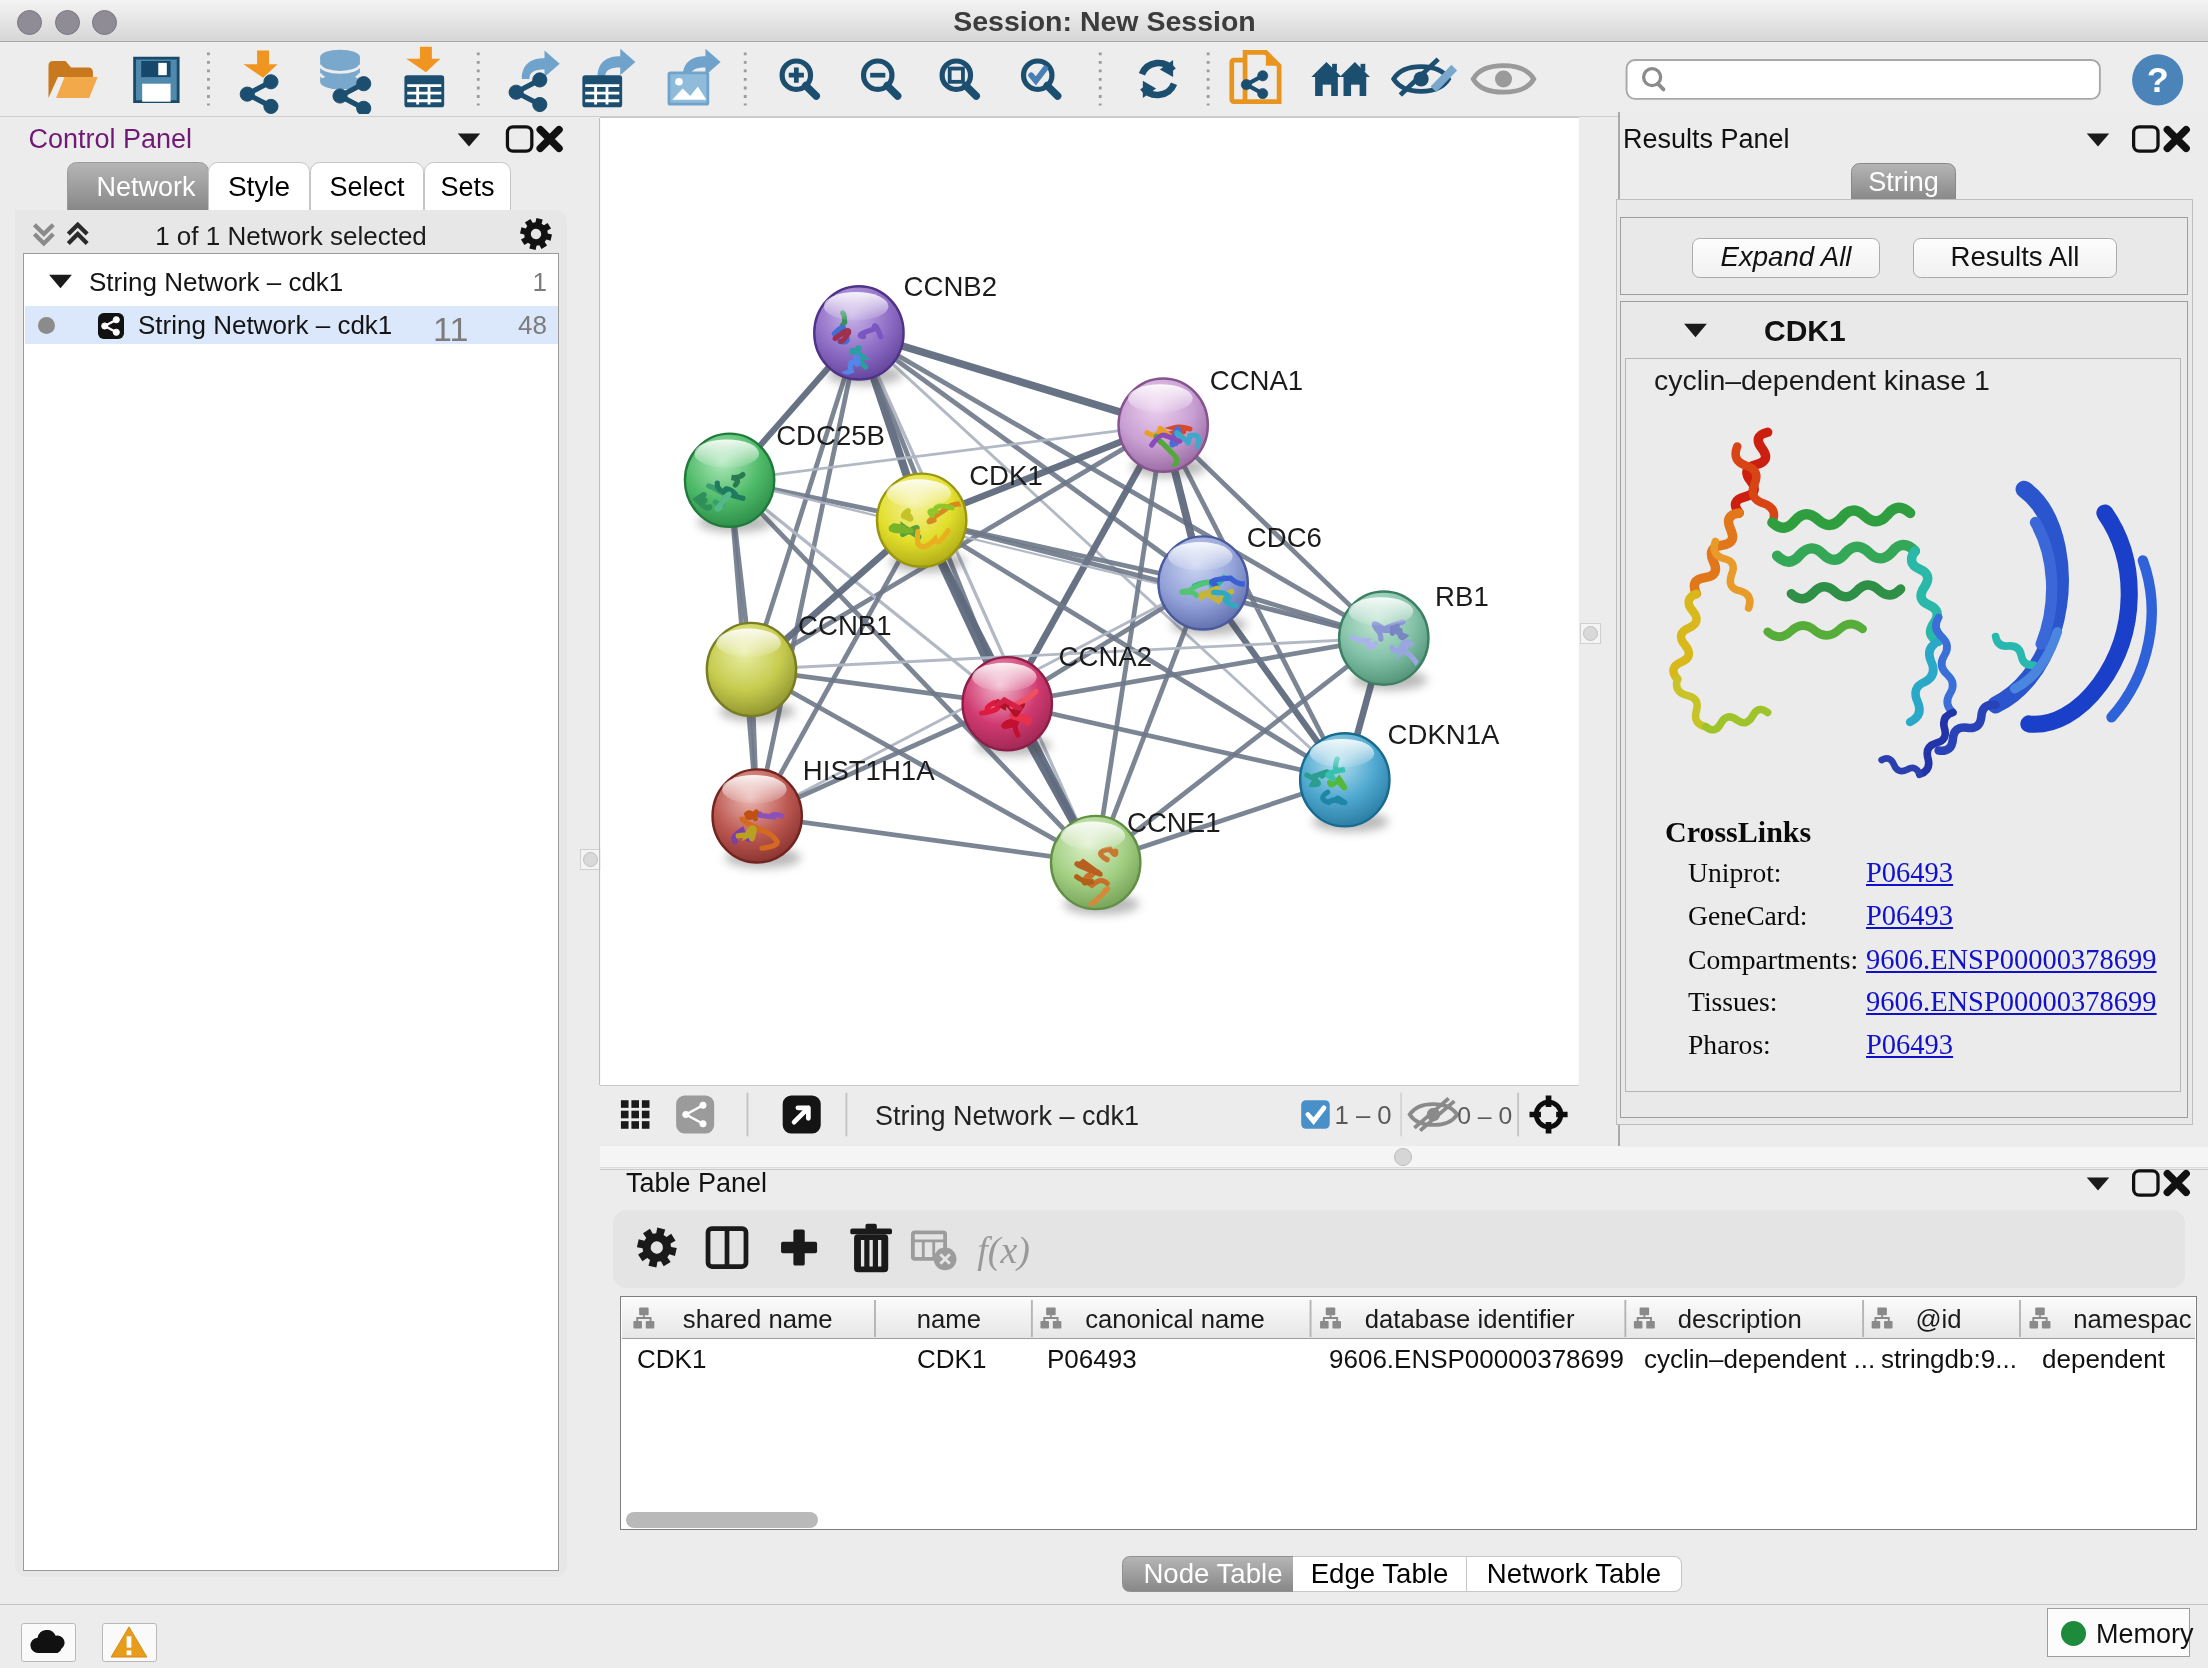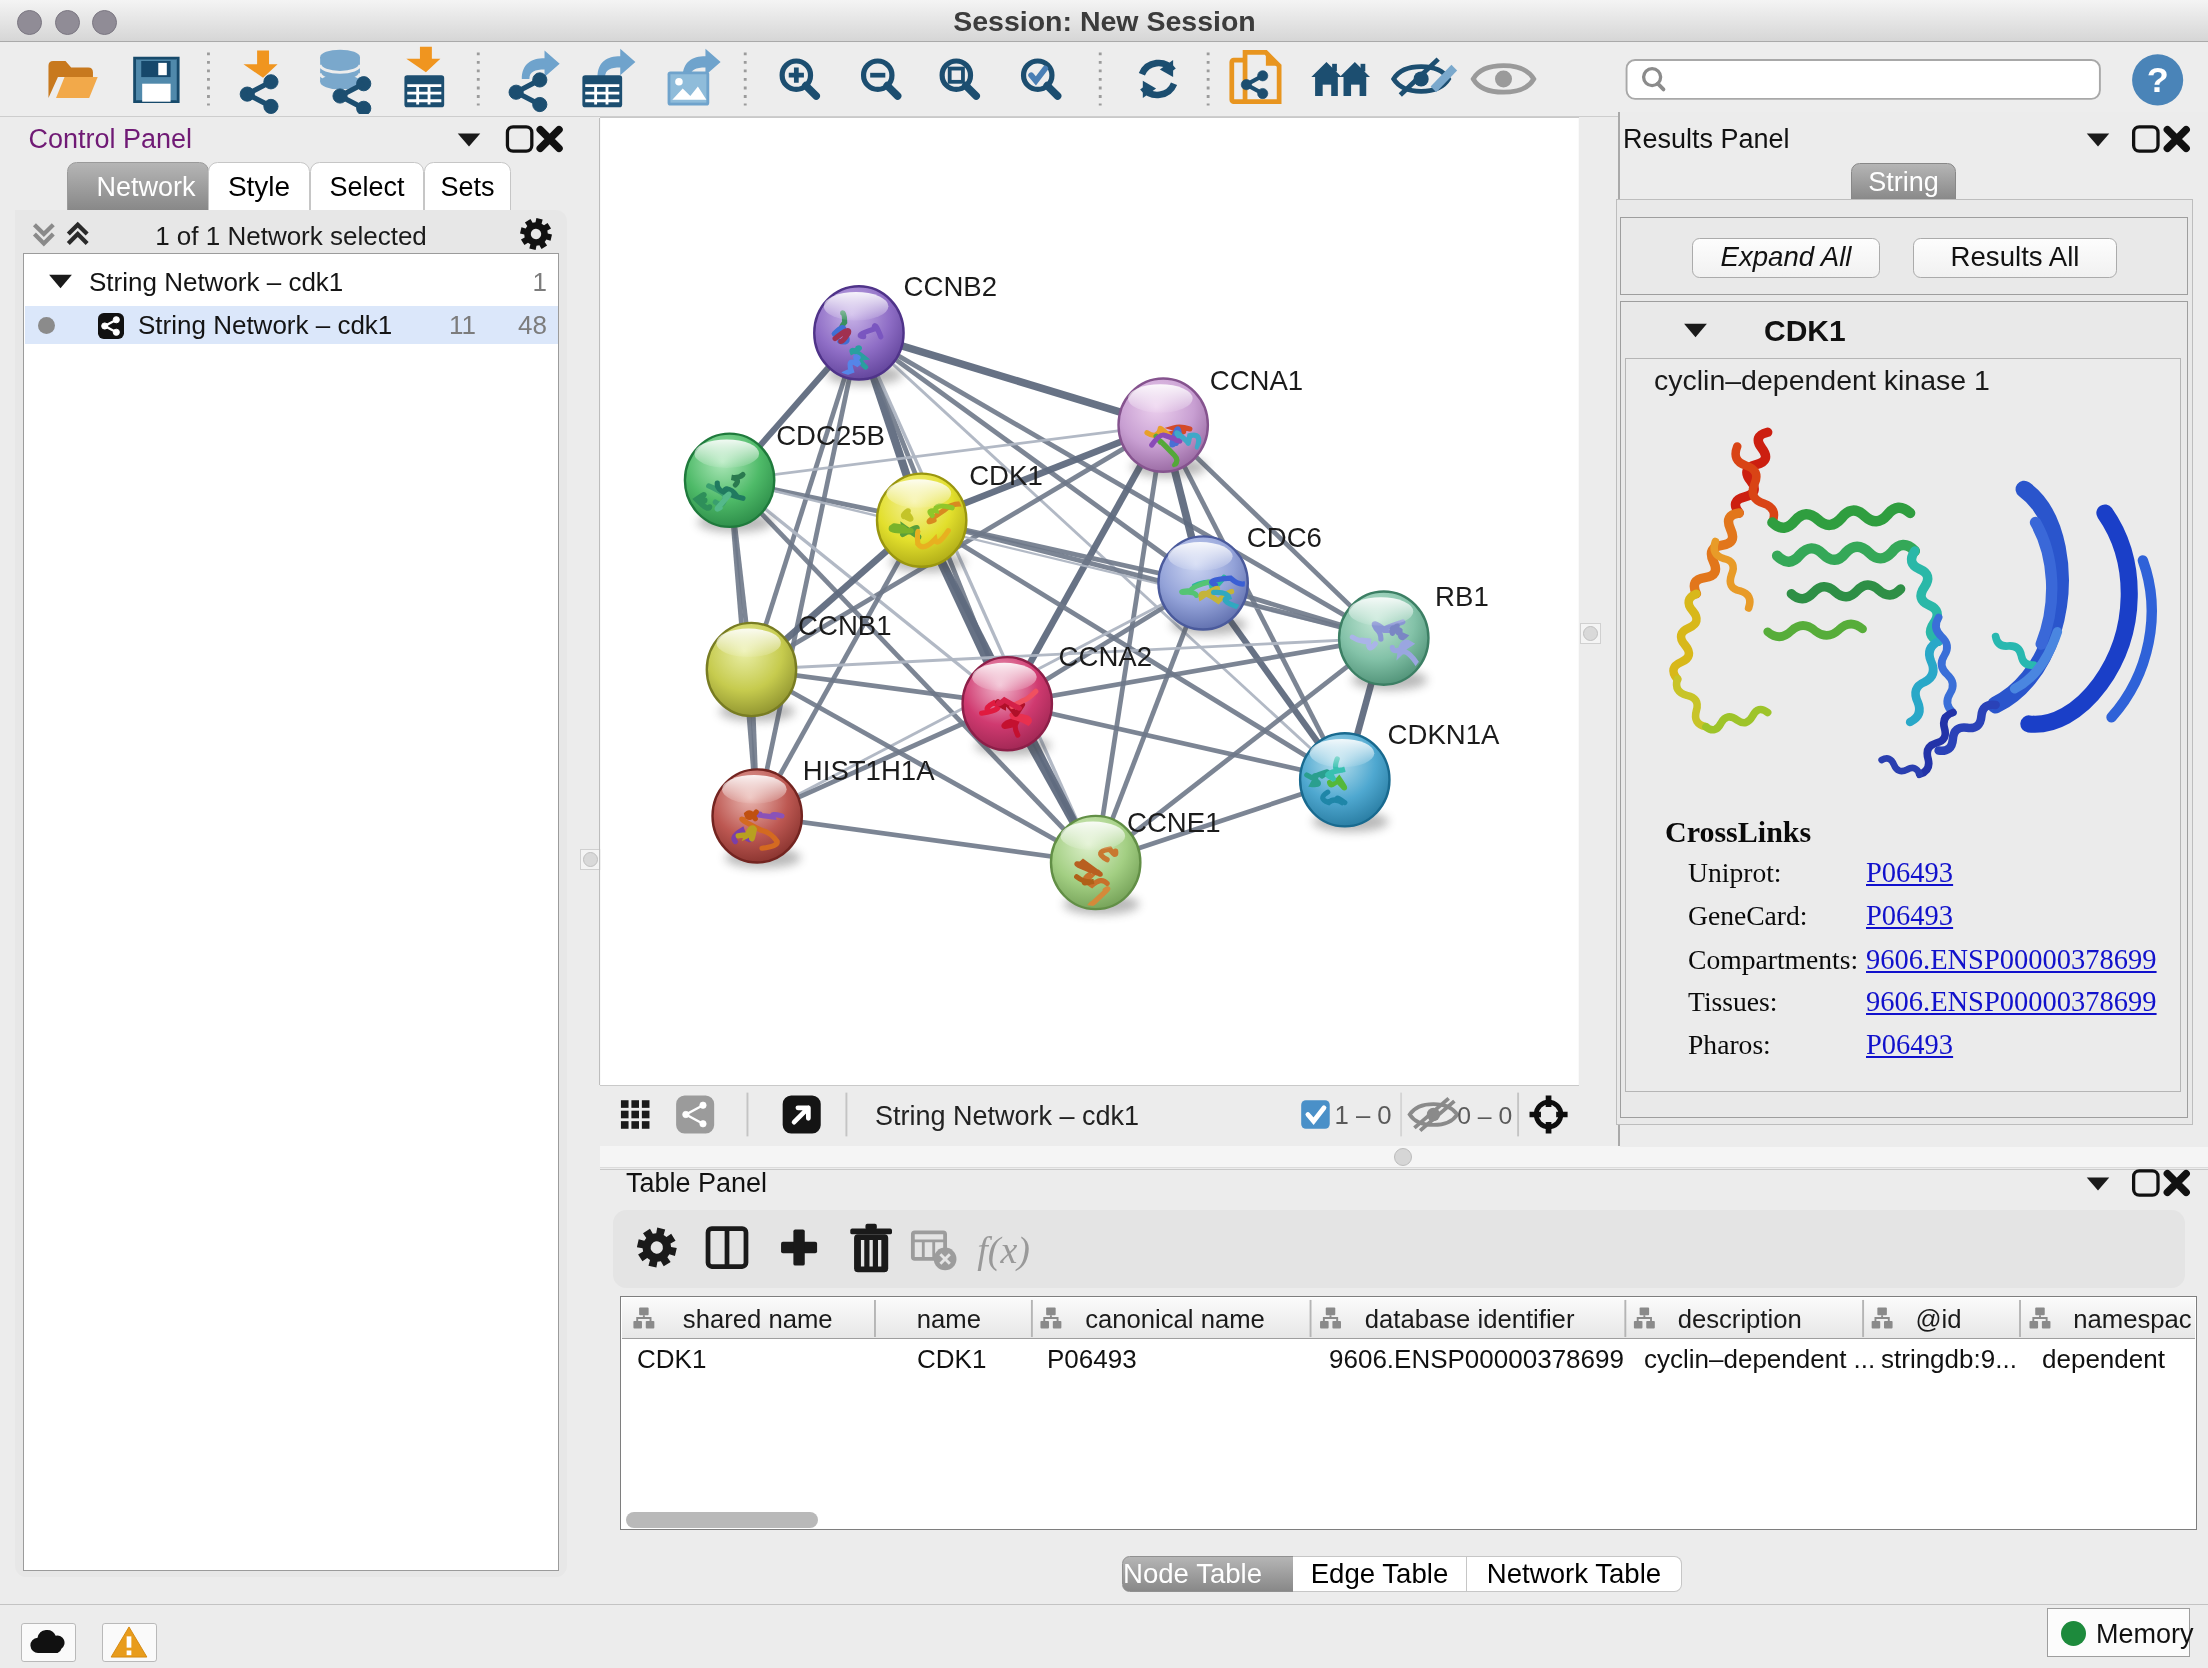--- a/index.html
+++ b/index.html
@@ -192,21 +192,21 @@
 <svg class="abs" style="left:98px;top:313px;" width="26" height="26" viewBox="0 0 27 27">
     <rect width="27" height="27" rx="6" fill="#111"></rect>
     <g fill="#fff" stroke="#fff">
       <circle cx="7" cy="13.5" r="3.2"></circle>
       <circle cx="19" cy="7" r="3.2"></circle>
       <circle cx="19" cy="20" r="3.2"></circle>
       <path d="M7,13.5 L19,7 M7,13.5 L19,20" stroke-width="2.5"></path>
     </g>
   </svg>
 <div class="abs" style="left:138px;top:310px;font-size:26px;color:#141414;">String Network – cdk1</div>
-<div class="abs" style="left:433px;top:310px;width:59px;font-size:26px;color:#7c7c7c;text-align:center;">11</div>
+<div class="abs" style="left:433px;top:310px;width:59px;font-size:34px;color:#7c7c7c;text-align:left;">11</div>
 <div class="abs" style="left:492px;top:310px;width:55px;font-size:26px;color:#7c7c7c;text-align:right;">48</div>
 
 <div class="abs" style="left:580px;top:849px;width:19px;height:19px;background:#f4f4f4;border:1px solid #d0d0d0;"></div>
 <div class="abs" style="left:583px;top:852px;width:13.3px;height:13.3px;border-radius:50%;background:#d9d9d9;border:1px solid #c0c0c0;"></div>
 <svg class="abs" style="left:600px;top:118px;" width="979" height="967" viewBox="631 124 1029 1017">
 <defs>
 <radialGradient id="gA" cx="0.42" cy="0.30" r="0.85">
         <stop offset="0" stop-color="#c9b4e8"></stop>
         <stop offset="0.5" stop-color="#8f6ec6"></stop>
         <stop offset="1" stop-color="#4f3389"></stop>
@@ -681,21 +681,21 @@
 </svg>
 <div class="abs" style="left:637px;top:1344px;font-size:26px;color:#111;">CDK1</div>
 <div class="abs" style="left:917px;top:1344px;font-size:26px;color:#111;">CDK1</div>
 <div class="abs" style="left:1047px;top:1344px;font-size:26px;color:#111;">P06493</div>
 <div class="abs" style="left:1329px;top:1344px;font-size:26px;color:#111;">9606.ENSP00000378699</div>
 <div class="abs" style="left:1644px;top:1344px;font-size:26px;color:#111;">cyclin–dependent ...</div>
 <div class="abs" style="left:1881px;top:1344px;font-size:26px;color:#111;">stringdb:9...</div>
 <div class="abs" style="left:2042px;top:1344px;font-size:26px;color:#111;">dependent</div>
 <div class="abs" style="left:626px;top:1512px;width:192px;height:16px;border-radius:8.6px;background:#b9b9b9;"></div>
 
-<div class="abs graytab" style="left:1122px;top:1556px;width:182px;height:36px;border:1.9px solid #909090;border-radius:7.6px 0 0 7.6px;font-size:27.6px;line-height:34px;text-align:left;box-sizing:border-box;">Node Table</div>
+<div class="abs graytab" style="left:1122px;top:1556px;width:182px;height:36px;border:1.9px solid #909090;border-radius:7.6px 0 0 7.6px;font-size:27.6px;line-height:34px;text-align:center;box-sizing:border-box;">Node Table</div>
 <div class="abs whitetab" style="left:1293px;top:1556px;width:174px;height:36px;border:1.9px solid #c6c6c6;border-left:none;font-size:27.6px;line-height:34px;text-align:center;box-sizing:border-box;">Edge Table</div>
 <div class="abs whitetab" style="left:1467px;top:1556px;width:215px;height:36px;border:1.9px solid #c6c6c6;border-left:none;border-radius:0 7.6px 7.6px 0;font-size:27.6px;line-height:34px;text-align:center;box-sizing:border-box;">Network Table</div>
 
 <div class="abs" style="left:0;top:1604px;width:2208px;height:65px;background:#ececec;border-top:1.9px solid #c3c3c3;box-sizing:border-box;"></div>
 <div class="abs" style="left:21px;top:1623px;width:55px;height:39px;background:#fafafa;border:1.9px solid #b9b9b9;border-radius:2.9px;box-sizing:border-box;"></div>
 <svg class="abs" style="left:28.5px;top:1630px;" width="40" height="25" viewBox="0 0 42 26">
     <path d="M10,24 a8,8 0 0 1 -1,-16 a10,10 0 0 1 19,-2 a7.5,7.5 0 0 1 6,13.5 a6,6 0 0 1 -4,4.5 Z" fill="#111"></path>
   </svg>
 <div class="abs" style="left:102px;top:1623px;width:55px;height:39px;background:#fafafa;border:1.9px solid #b9b9b9;border-radius:2.9px;box-sizing:border-box;"></div>
 <svg class="abs" style="left:110px;top:1626px;" width="38" height="32" viewBox="0 0 40 34">

